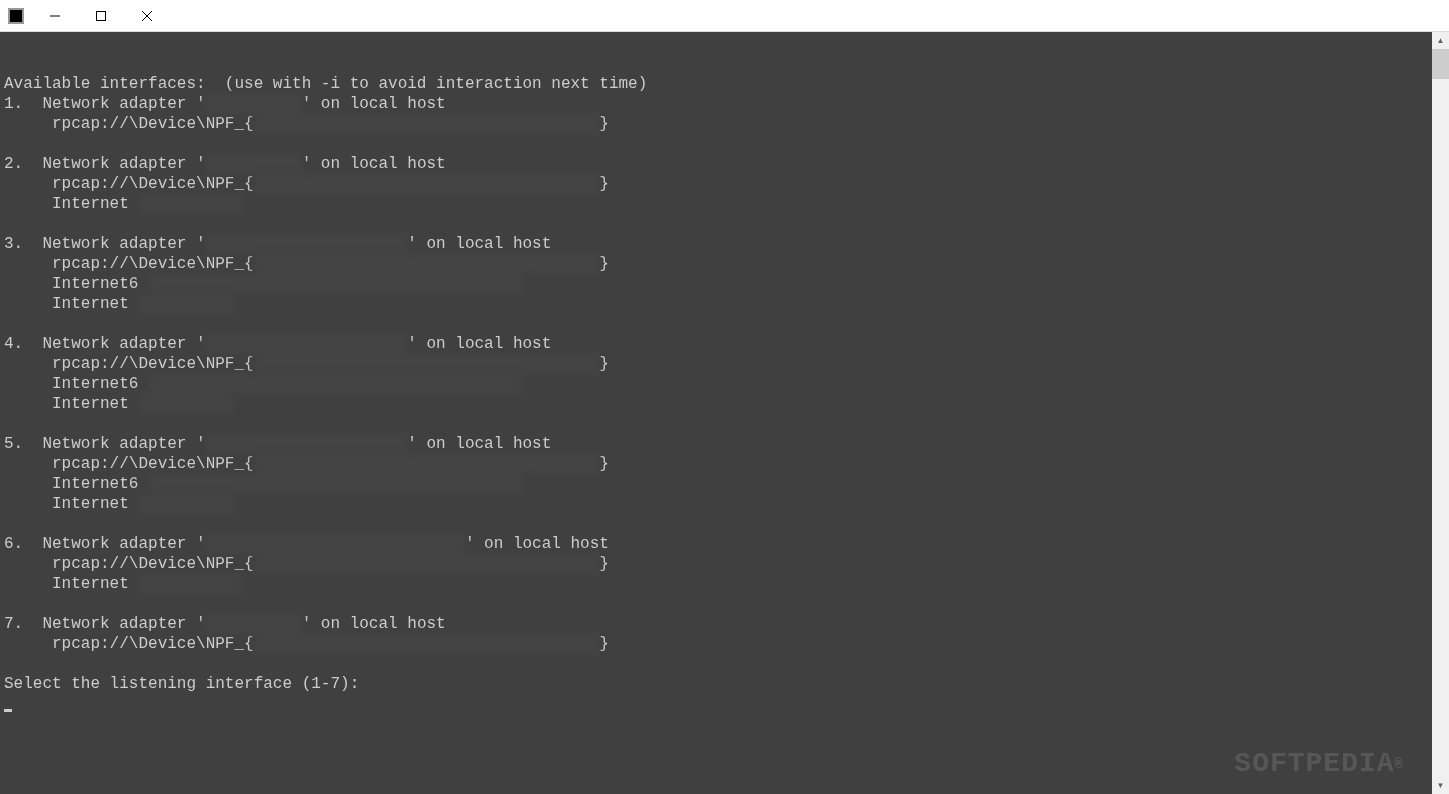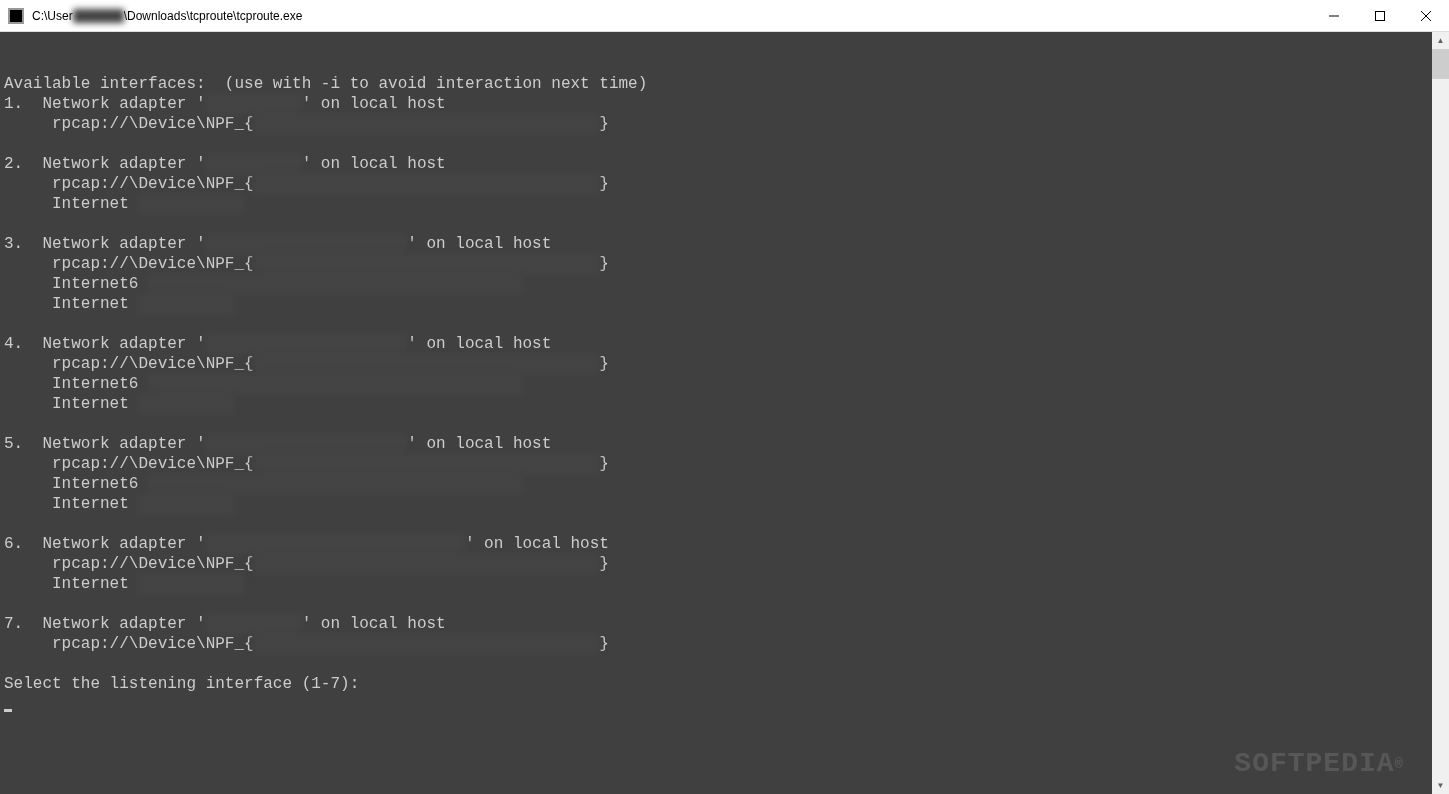--- a/index.html
+++ b/index.html
@@ -124,21 +124,20 @@
       color: rgba(255,255,255,0.12);
       pointer-events: none;
     }
     .watermark sup { font-size: 14px; vertical-align: top; }
   </style>
 </head>
 <body>
 
 <div class="titlebar">
   <span class="app-icon"></span>
-  <span class="title-text"><span>C:\User</span><span class="redact">██████</span><span>\Downloads\tcproute\tcproute.exe</span></span>
   <div class="win-controls">
     <div class="win-btn">
       <svg viewBox="0 0 10 10">
           <line x1="0" y1="5" x2="10" y2="5" stroke="currentColor" stroke-width="1"></line>
         </svg>
     </div>
     <div class="win-btn">
       <svg viewBox="0 0 10 10">
           <rect x="0.5" y="0.5" width="9" height="9" fill="none" stroke="currentColor" stroke-width="1"></rect>
         </svg>

